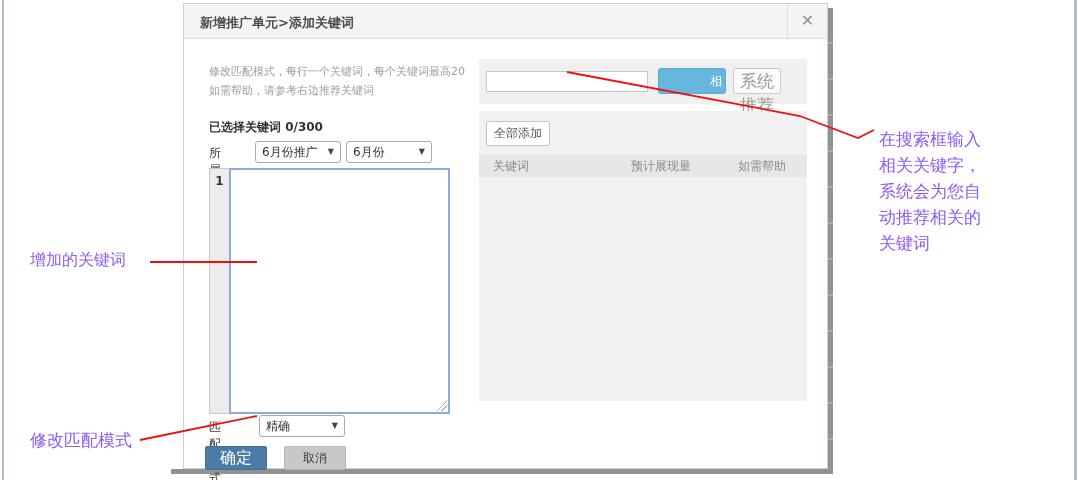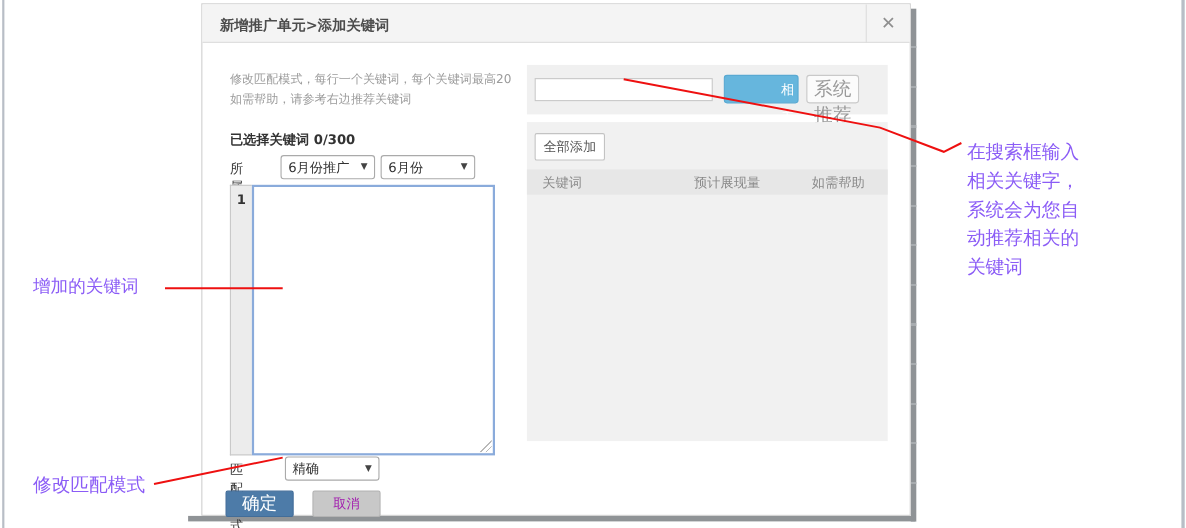--- a/index.html
+++ b/index.html
@@ -44,21 +44,21 @@
   .grip{position:absolute;right:1px;bottom:1px;width:11px;height:11px;
     background:linear-gradient(135deg,transparent 0 50%,#b9b9b9 50% 57%,transparent 57% 72%,#b9b9b9 72% 79%,transparent 79%);}
 
   .match-row{position:absolute;left:25px;top:411px;height:22px;font-size:12px;color:#333;}
   .match-label{position:absolute;left:0;top:4px;}
   .sel-match{left:50px;width:86px;}
 
   .ok-btn{position:absolute;left:21px;top:442px;width:62px;height:24px;background:#4d7ba8;
     border:1px solid #426d99;border-radius:2px;color:#fff;font-size:16px;text-align:center;line-height:22px;cursor:pointer;}
   .cancel-btn{position:absolute;left:100px;top:442px;width:62px;height:24px;background:#c8c8c8;
-    border:1px solid #b4b4b4;border-radius:2px;color:#a21caf;font-size:12px;text-align:center;line-height:22px;cursor:pointer;}
+    border:1px solid #b4b4b4;border-radius:2px;color:#404040;font-size:12px;text-align:center;line-height:22px;cursor:pointer;}
 
   
   .search-panel{position:absolute;left:295px;top:55px;width:328px;height:45px;background:#f0f0f0;}
   .search-input{position:absolute;left:7px;top:12px;width:162px;height:21px;border:1px solid #c6c6c6;
     background:#fff;font-size:12px;padding:0 4px;}
   .related-btn{position:absolute;left:179px;top:9px;width:68px;height:26px;background:#66b6dd;
     border:1px solid #59a9d2;border-radius:3px;color:#fff;font-size:12px;text-align:center;line-height:24px;cursor:pointer;padding-left:48px;}
   .system-btn{position:absolute;left:254px;top:9px;width:48px;height:26px;background:#fbfbfb;
     border:1px solid #c9c9c9;border-radius:3px;color:#9a9a9a;font-size:17px;text-align:center;line-height:24px;cursor:pointer;}
 

